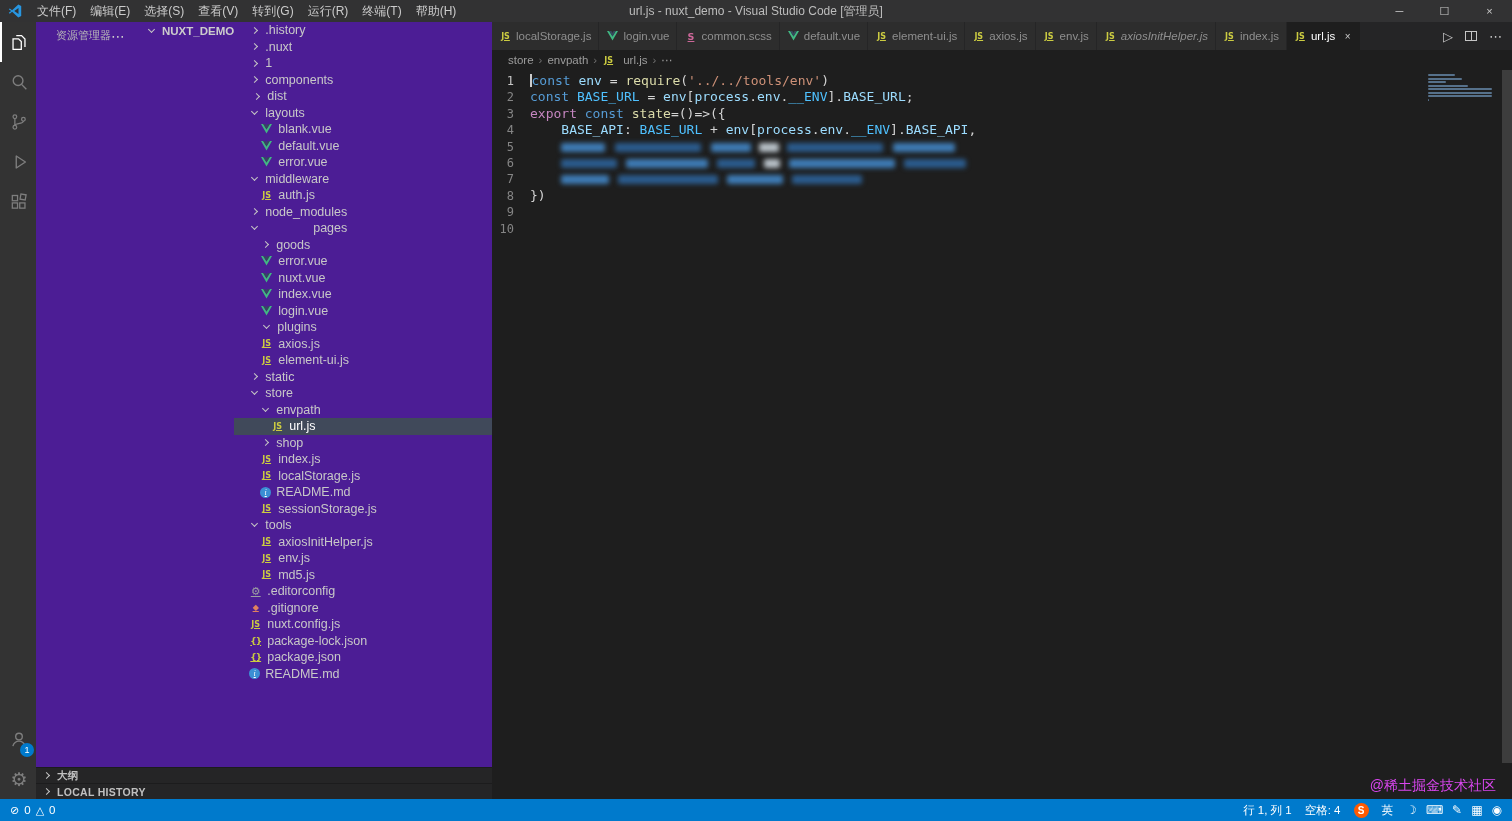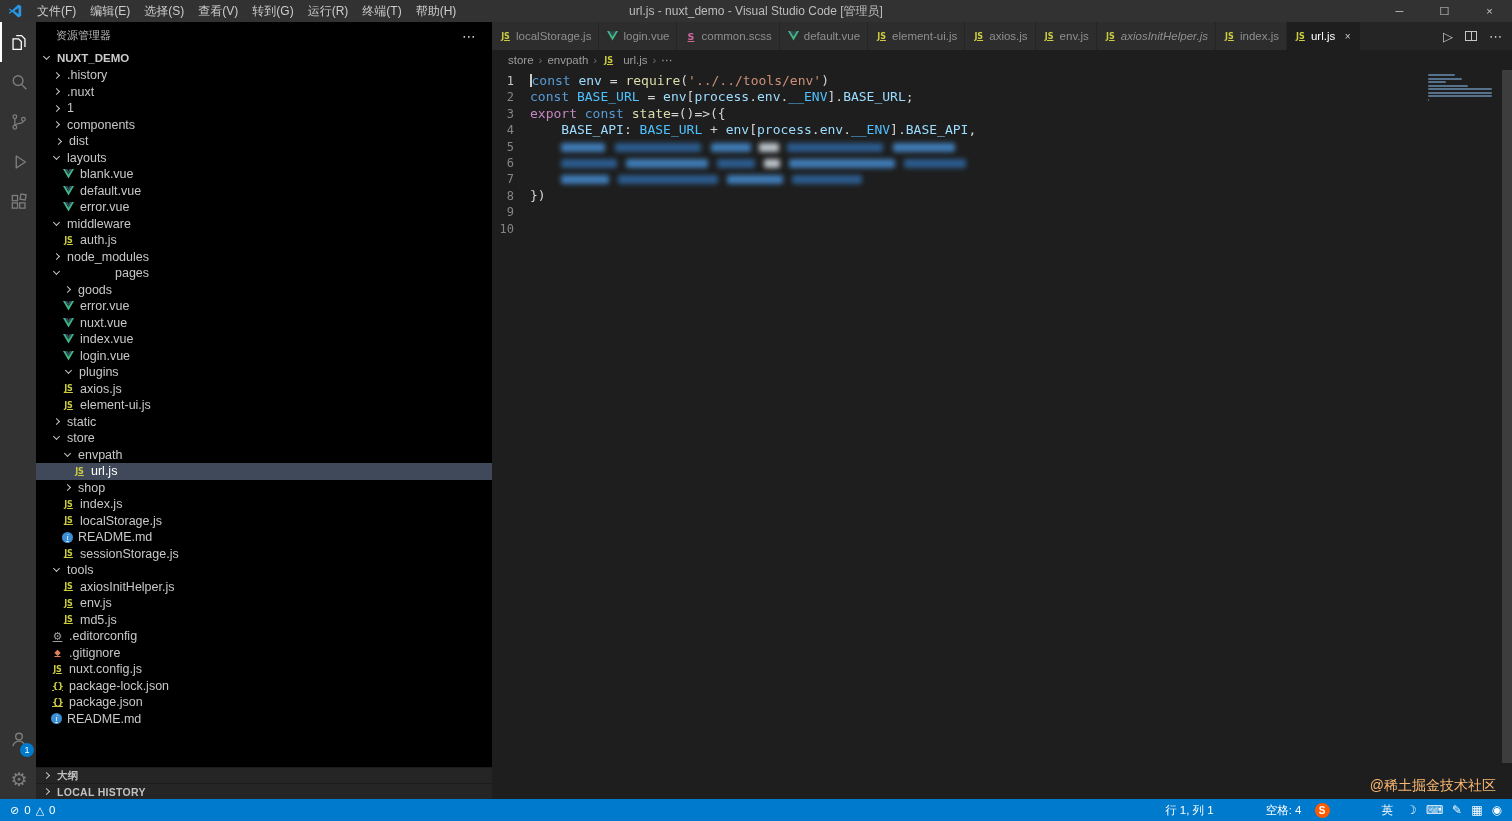--- a/index.html
+++ b/index.html
@@ -19,21 +19,21 @@
   .main{flex:1;display:flex;min-height:0;}
 
   .activitybar{width:36px;background:#333333;display:flex;flex-direction:column;flex-shrink:0;}
   .ab-item{height:40px;display:flex;align-items:center;justify-content:center;color:#7e7e7e;cursor:pointer;position:relative;border-left:2px solid transparent;}
   .ab-item.active{color:#ffffff;border-left-color:#ffffff;}
   .ab-bottom{margin-top:auto;}
   .ab-gear{font-size:19px;font-family:"DejaVu Sans",sans-serif;}
   .ab-badge{position:absolute;right:2px;bottom:2px;background:#007acc;color:#fff;font-size:9px;width:14px;height:14px;border-radius:50%;display:flex;align-items:center;justify-content:center;}
 
   
-  .sidebar{width:456px;background:#000000;flex-shrink:0;display:flex;flex-direction:column;position:relative;color:#cccccc;}
+  .sidebar{width:456px;background:#4c1d95;flex-shrink:0;display:flex;flex-direction:row;position:relative;color:#cccccc;}
   .sb-header{height:27px;display:flex;align-items:center;padding:0 16px 0 20px;font-size:11px;color:#b8b8b8;flex-shrink:0;}
   .sb-more{margin-left:auto;font-size:14px;cursor:pointer;color:#cccccc;}
   .sb-root{display:flex;align-items:center;height:18px;font-weight:bold;font-size:11.5px;cursor:pointer;padding-left:5px;flex-shrink:0;}
   .tree{flex:1;overflow:hidden;}
   .trow{display:flex;align-items:center;height:16.5px;font-size:12.5px;cursor:pointer;white-space:nowrap;color:#c8c8c8;}
   .trow.selected{background:#40495a;color:#ffffff;}
   .chev{width:5px;height:5px;border-right:1.3px solid #c5c5c5;border-bottom:1.3px solid #c5c5c5;transform:rotate(-45deg);margin:0 8px 0 3px;flex-shrink:0;display:inline-block;}
   .chev.down{transform:rotate(45deg);margin-top:-3px;}
   .ficon{width:13px;height:13px;margin-right:5px;display:inline-flex;align-items:center;justify-content:center;flex-shrink:0;font-family:"DejaVu Sans",sans-serif;text-decoration:underline;}
   .ficon.js{color:#cbcb41;font-size:8px;font-weight:bold;}
@@ -67,28 +67,28 @@
   .ln{width:38px;text-align:right;padding-right:16px;color:#858585;flex-shrink:0;font-size:12px;}
   .ln.active{color:#c6c6c6;}
   .line-content{color:#d4d4d4;}
   .cursor{display:inline-block;width:1.5px;height:13px;background:#cccccc;vertical-align:-2px;}
   .blur-block{display:inline-block;height:9px;border-radius:2px;filter:blur(2.5px);vertical-align:middle;}
   .blur-gap{display:inline-block;height:1px;}
   .minimap{position:absolute;top:4px;right:14px;width:70px;}
   .mm-line{height:2px;margin-bottom:1.5px;background:#6a8db0;opacity:.75;border-radius:1px;}
   .scrollbar{position:absolute;top:0;right:0;width:10px;bottom:0;}
   .scroll-thumb{position:absolute;top:0;right:0;width:10px;height:95%;background:rgba(121,121,121,.35);}
-  .watermark{position:absolute;right:16px;bottom:4px;font-size:14px;color:#fdba74;}
+  .watermark{position:absolute;right:16px;bottom:4px;font-size:14px;color:#d946ef;}
 
   
   .statusbar{height:22px;background:#007acc;color:#ffffff;display:flex;align-items:center;font-size:11.5px;padding:0 10px;flex-shrink:0;}
   .sb-left{display:flex;align-items:center;gap:5px;}
   .sb-ico{font-size:11px;}
   .sb-right{margin-left:auto;display:flex;align-items:center;gap:13px;}
-  .sb-item{cursor:pointer;white-space:nowrap;margin-left:39px;}
+  .sb-item{cursor:pointer;white-space:nowrap;}
   .sogou-logo{width:15px;height:15px;border-radius:50%;background:#ff5a00;color:#ffffff;font-weight:bold;font-size:10px;display:flex;align-items:center;justify-content:center;cursor:pointer;}
   .ime-icons{display:flex;align-items:center;gap:9px;font-size:12px;}
   .ime-ico{cursor:pointer;}
 </style>
 </head>
 <body>
 
 <div class="window">
 
   <header class="titlebar">

